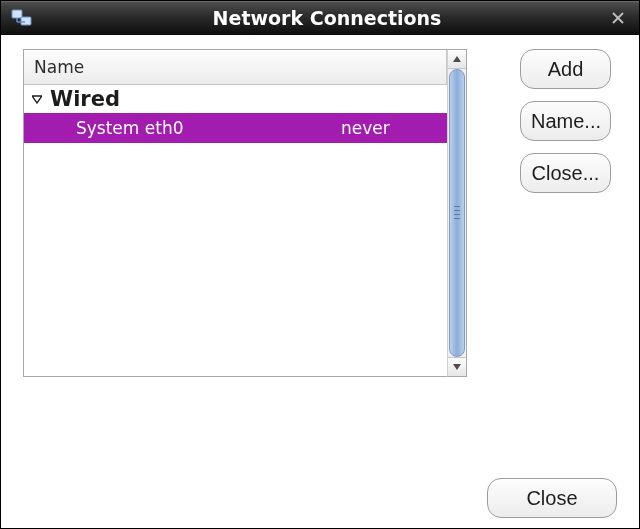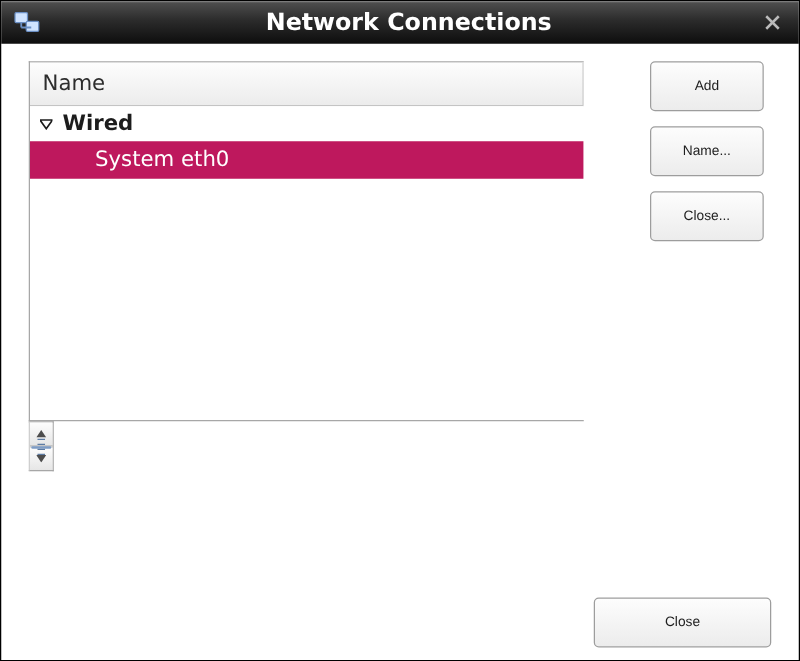--- a/index.html
+++ b/index.html
@@ -68,21 +68,20 @@
 
   
   .list-wrap {
     display: flex;
     flex-direction: column;
     width: 444px;
   }
   .list-and-scroll {
     display: flex;
     height: 328px;
-    flex-direction: column;
   }
   .list {
     flex: 1;
     border: 1px solid #a7a7a7;
     border-right: none;
     background: #fff;
     display: flex;
     flex-direction: column;
     overflow: hidden;
   }
@@ -108,37 +107,37 @@
   .list-body {
     flex: 1;
     background: #fff;
     overflow: hidden;
   }
   .group-row {
     display: flex;
     align-items: center;
     height: 28px;
     padding-left: 6px;
-    font-size: 17px;
+    font-size: 21px;
     font-weight: bold;
     color: #1c1c1c;
     gap: 6px;
   }
   .group-row .disclosure {
     width: 14px;
     height: 14px;
     display: inline-flex;
     align-items: center;
     justify-content: center;
   }
   .conn-row {
     display: flex;
     align-items: center;
     height: 30px;
-    background: #be185d; 
+    background: #a21caf; 
     color: #fff;
     font-size: 17px;
   }
   .conn-row .conn-name {
     flex: 1;
     padding-left: 52px;
   }
   .conn-row .conn-last {
     width: 116px;
     padding-left: 10px;
@@ -197,39 +196,39 @@
   
   .side-buttons {
     display: flex;
     flex-direction: column;
     gap: 12px;
     width: 130px;
     padding-top: 0px;
   }
   button.gtk {
     height: 40px;
-    font-size: 11px;
+    font-size: 20px;
     color: #1e1e1e;
     background: linear-gradient(to bottom,#fdfdfd,#ececec);
     border: 1px solid #9d9d9d;
-    border-radius: 4px;
+    border-radius: 14px;
     cursor: pointer;
     padding: 0 10px;
     margin-left: 39px;
   }
 
   
   .footer {
     margin-top: auto;
     display: flex;
     justify-content: flex-end;
     padding-top: 10px;
   }
   .footer button.gtk {
-    width: 142px;
+    width: 130px;
   }
 </style>
 </head>
 <body>
 
 <div class="window">
 
   <div class="titlebar">
     <span class="app-icon">
       <svg viewBox="0 0 22 22" width="22" height="22">
@@ -261,20 +260,21 @@
               <div class="group-row">
                 <span class="disclosure">
                   <svg viewBox="0 0 10 10" width="10" height="10">
                     <polygon points="0,2 10,2 5,9" fill="none" stroke="#1c1c1c" stroke-width="1.3"></polygon>
                   </svg>
                 </span>
                 <span>Wired</span>
               </div>
               <div class="conn-row">
                 <span class="conn-name">System eth0</span>
+                <span class="conn-last">never</span>
               </div>
             </div>
           </div>
 
           <div class="vscroll">
             <div class="arrow up">
               <svg viewBox="0 0 8 6" width="8" height="6">
                   <polygon points="4,0 8,6 0,6" fill="#4d4d4d"></polygon>
                 </svg>
             </div>

